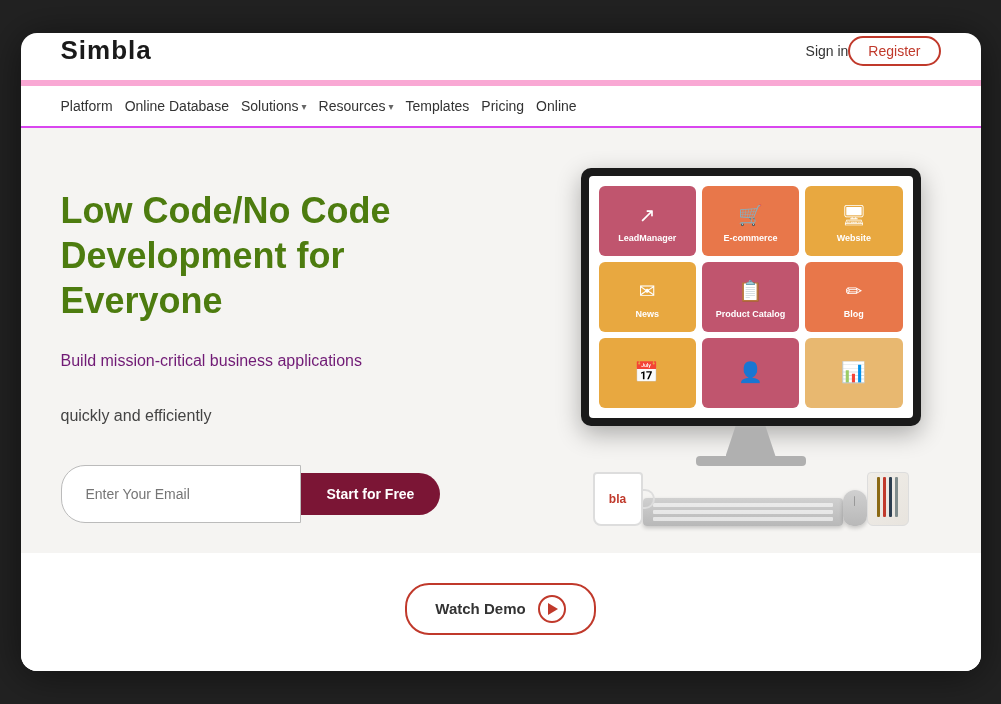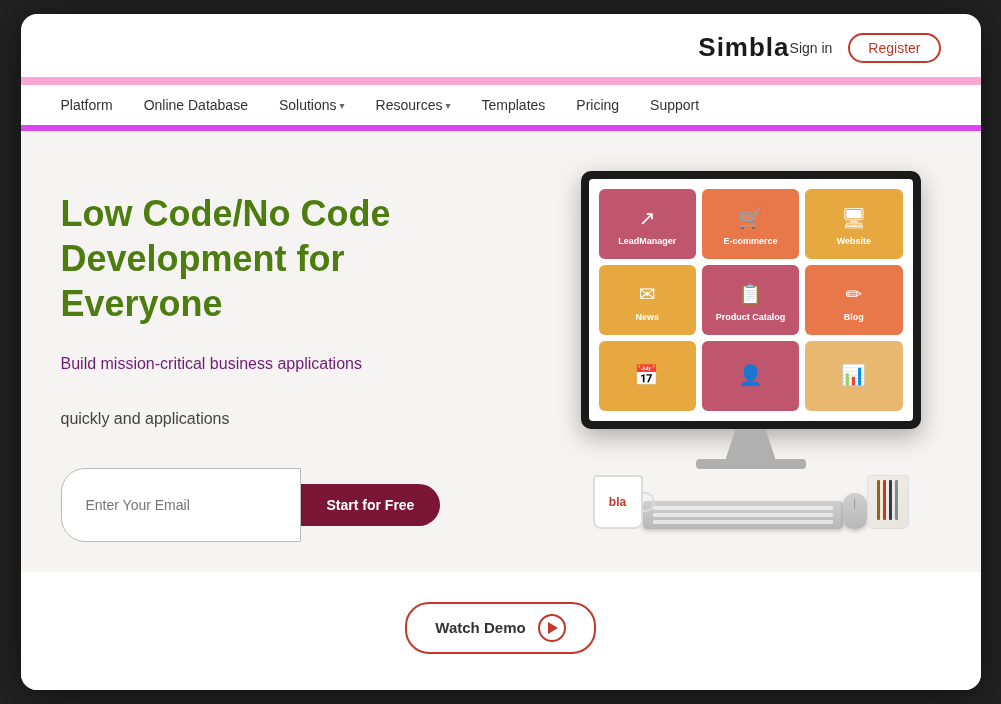--- a/index.html
+++ b/index.html
@@ -15,34 +15,33 @@
       width: 960px;
       background: #fff;
       border-radius: 16px;
       overflow: hidden;
       box-shadow: 0 4px 40px rgba(0,0,0,0.5);
     }
     
     .header {
       display: flex;
       align-items: center;
-      justify-content: flex-end;
-      padding: 18px 40px 14px;
-      border-bottom: 8px solid #f9a8d4;
+      justify-content: space-between;
+      padding: 2px 40px 14px;
+      border-bottom: 6px solid #f9a8d4;
     }
     .logo {
       font-size: 26px;
       font-weight: bold;
       color: #1a1a1a;
       letter-spacing: 1px;
     }
     .header-actions {
       display: flex;
       align-items: center;
-      gap: 16px;
     }
     .sign-in-link {
       color: #333;
       font-size: 14px;
       text-decoration: none;
       cursor: pointer;
     }
     .register-btn {
       border: 2px solid #c0392b;
       border-radius: 20px;
@@ -50,22 +49,22 @@
       color: #c0392b;
       font-size: 14px;
       background: transparent;
       cursor: pointer;
     }
     
     .nav {
       display: flex;
       align-items: center;
       padding: 12px 40px;
-      gap: 31px;
-      border-bottom: 6px solid #d946ef;
+      gap: 12px;
+      border-bottom: 2px solid #d946ef;
     }
     .nav-item {
       font-size: 14px;
       color: #333;
       cursor: pointer;
       display: flex;
       align-items: center;
       gap: 3px;
     }
     .nav-item .chevron {
@@ -106,21 +105,21 @@
     }
     .cta-row {
       display: flex;
       align-items: center;
       gap: 0;
       margin-bottom: 30px;
     }
     .email-input {
       border: 1.5px solid #bbb;
       border-radius: 24px 0 0 24px;
-      padding: 28px 24px;
+      padding: 20px 24px;
       font-size: 14px;
       color: #aaa;
       width: 240px;
       outline: none;
       background: #fff;
     }
     .start-btn {
       background: #7b1535;
       color: #fff;
       border: none;
@@ -357,33 +356,33 @@
       <span>Resources</span>
       <span class="chevron">▾</span>
     </span>
     <span class="nav-item">
       <span>Templates</span>
     </span>
     <span class="nav-item">
       <span>Pricing</span>
     </span>
     <span class="nav-item">
-      <span>Support</span>
+      <span>Online</span>
     </span>
   </nav>
 
   <div class="hero">
     <div class="hero-left">
       <div class="hero-title">
         <span>Low Code/No Code</span><br>
         <span>Development for Everyone</span>
       </div>
       <div class="hero-subtitle">
         <em>Build mission-critical business applications</em><br><br>
-        <span>quickly and applications</span>
+        <span>quickly and efficiently</span>
       </div>
       <div class="cta-row">
         <input class="email-input" type="email" placeholder="Enter Your Email" style="">
         <button class="start-btn">Start for Free</button>
       </div>
     </div>
 
     <div class="hero-right">
       <div class="monitor">
         <div class="monitor-body">

